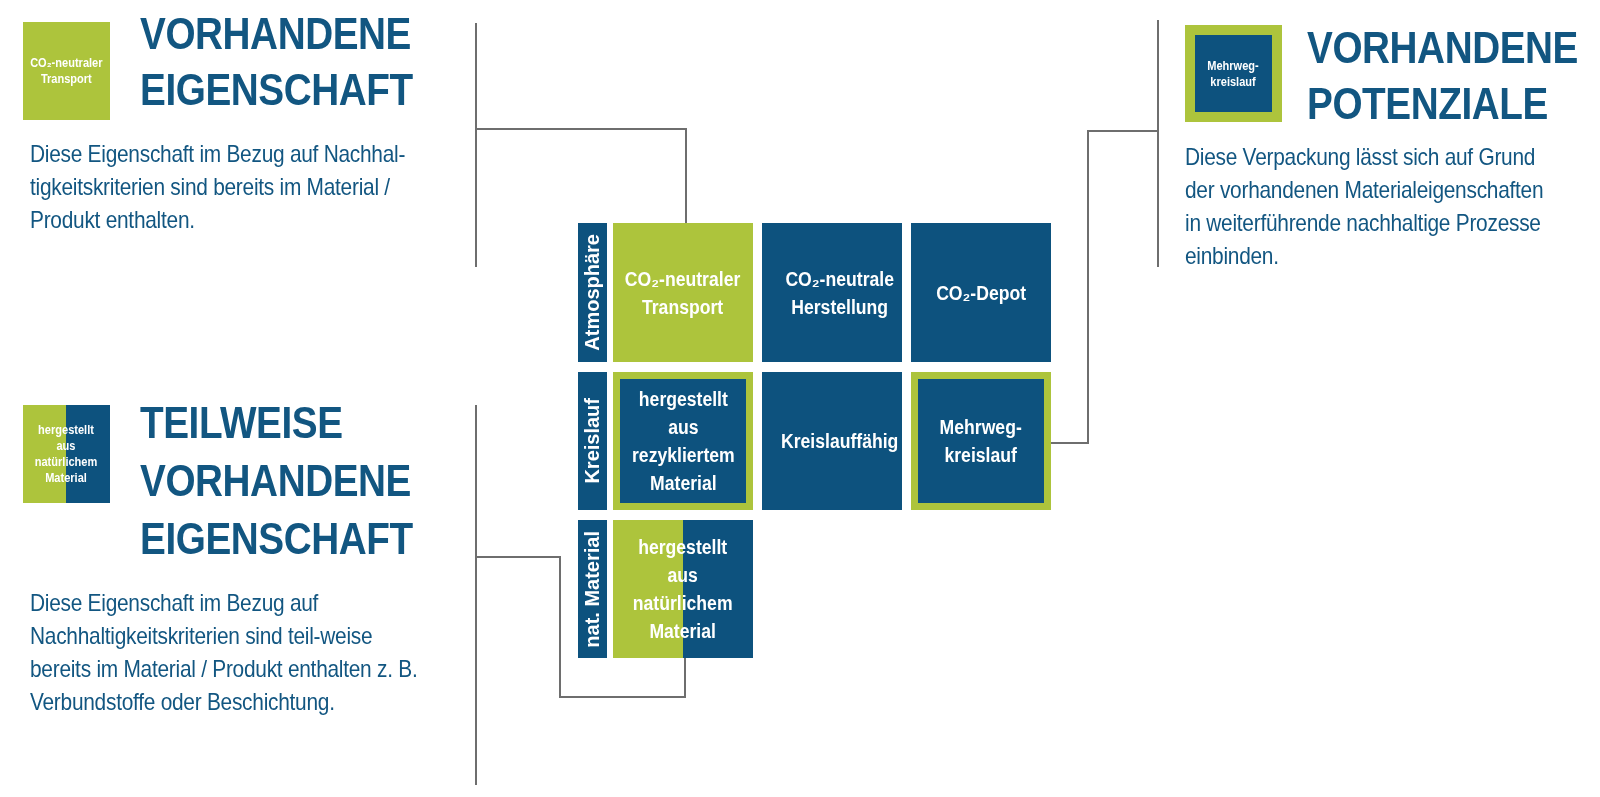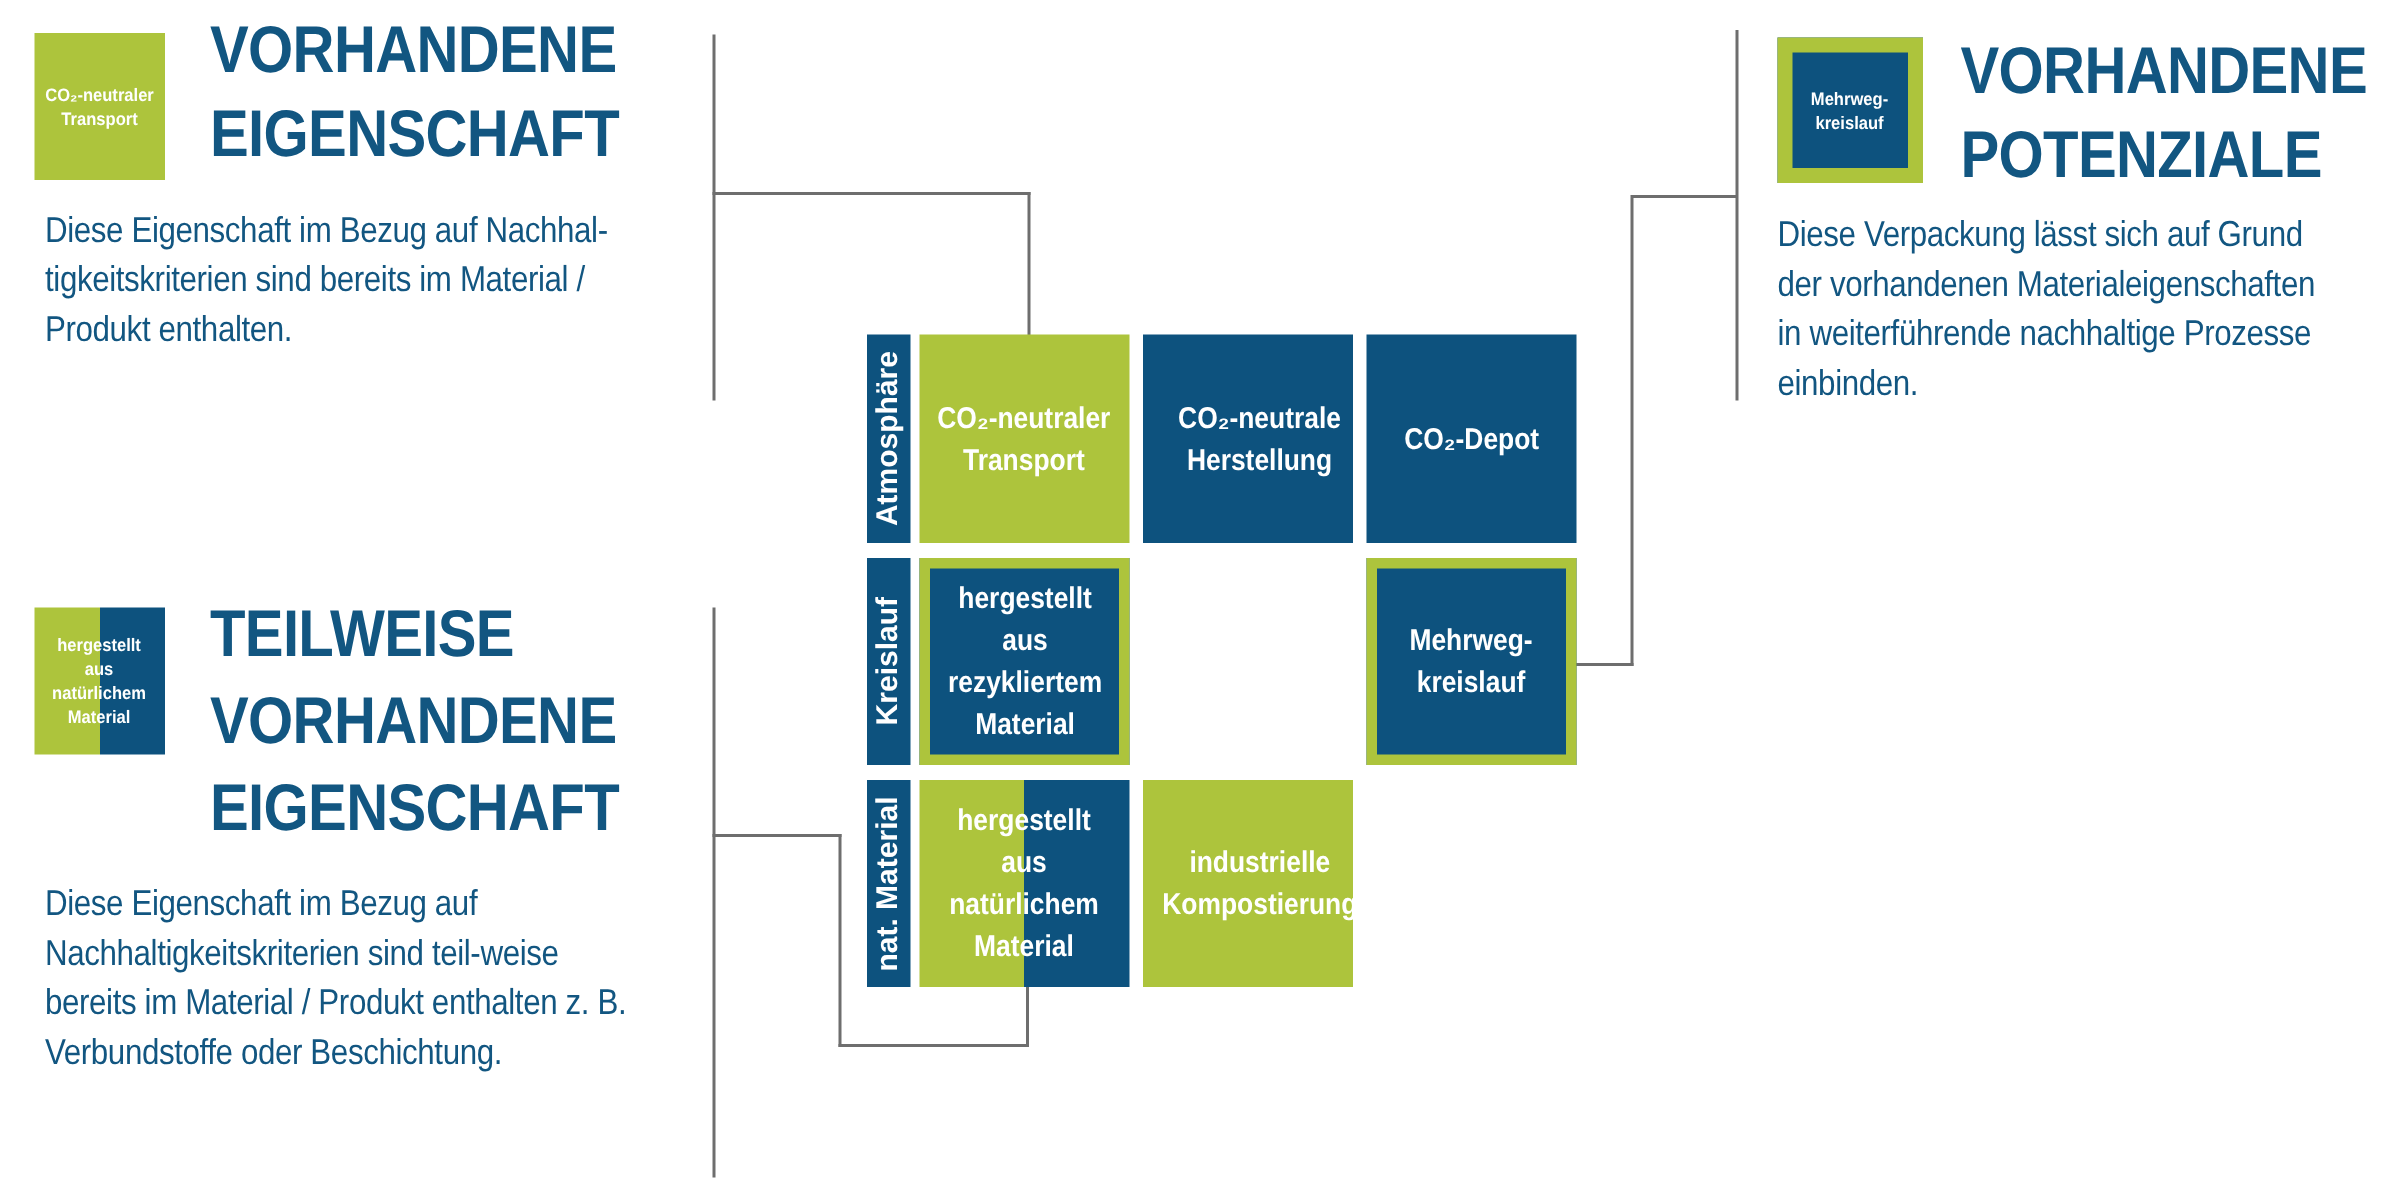--- a/index.html
+++ b/index.html
@@ -151,29 +151,28 @@
   <div class="cell cell-blue r1 c3">
     <span class="cell-text">CO₂-Depot</span>
   </div>
 
   <div class="cell cell-framed r2 c1">
     <span class="cell-text">hergestellt
 aus
 rezykliertem
 Material</span>
   </div>
+  <div class="cell cell-blue r2 c2">
+    <span class="cell-text">Kreislauffähig</span>
+  </div>
   <div class="cell cell-framed r2 c3">
     <span class="cell-text">Mehrweg-
 kreislauf</span>
   </div>
 
   <div class="cell cell-split r3 c1">
     <span class="cell-text">hergestellt
 aus
 natürlichem
 Material</span>
   </div>
-  <div class="cell cell-green r3 c2">
-    <span class="cell-text">industrielle
-Kompostierung</span>
-  </div>
 
 </div>
 
 </body></html>

